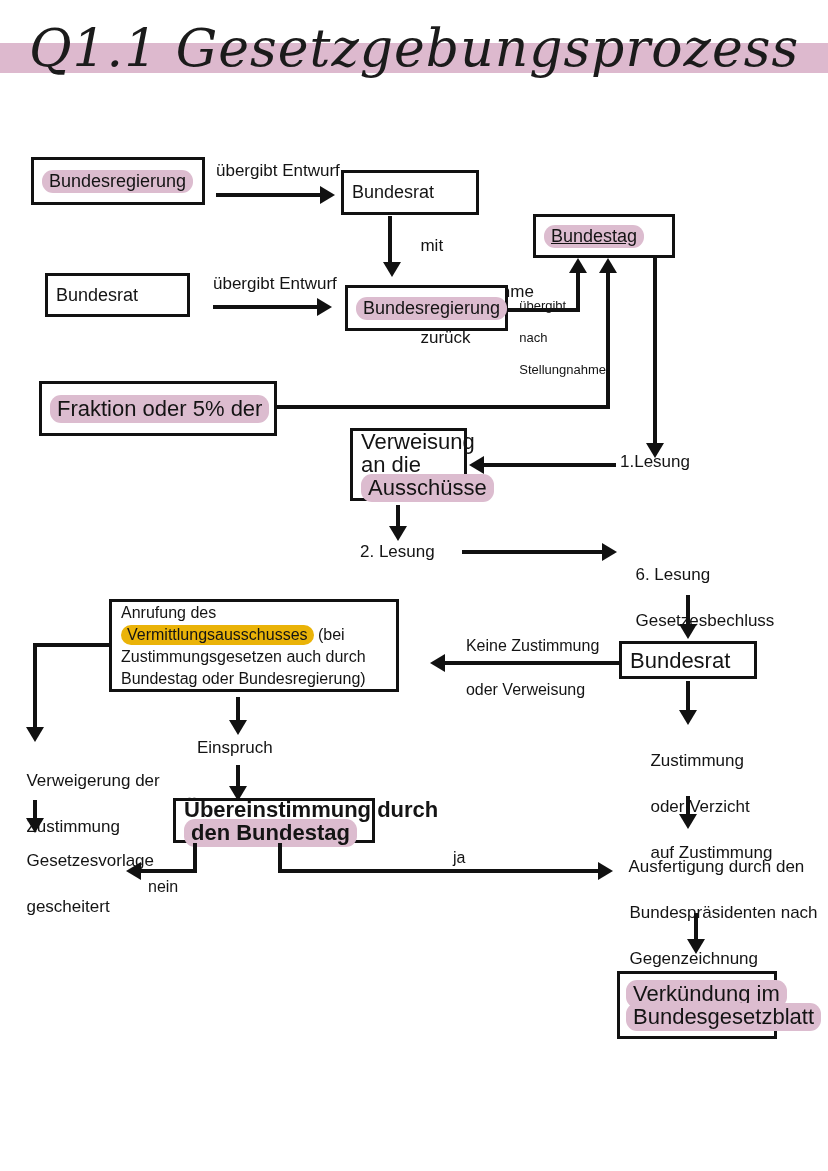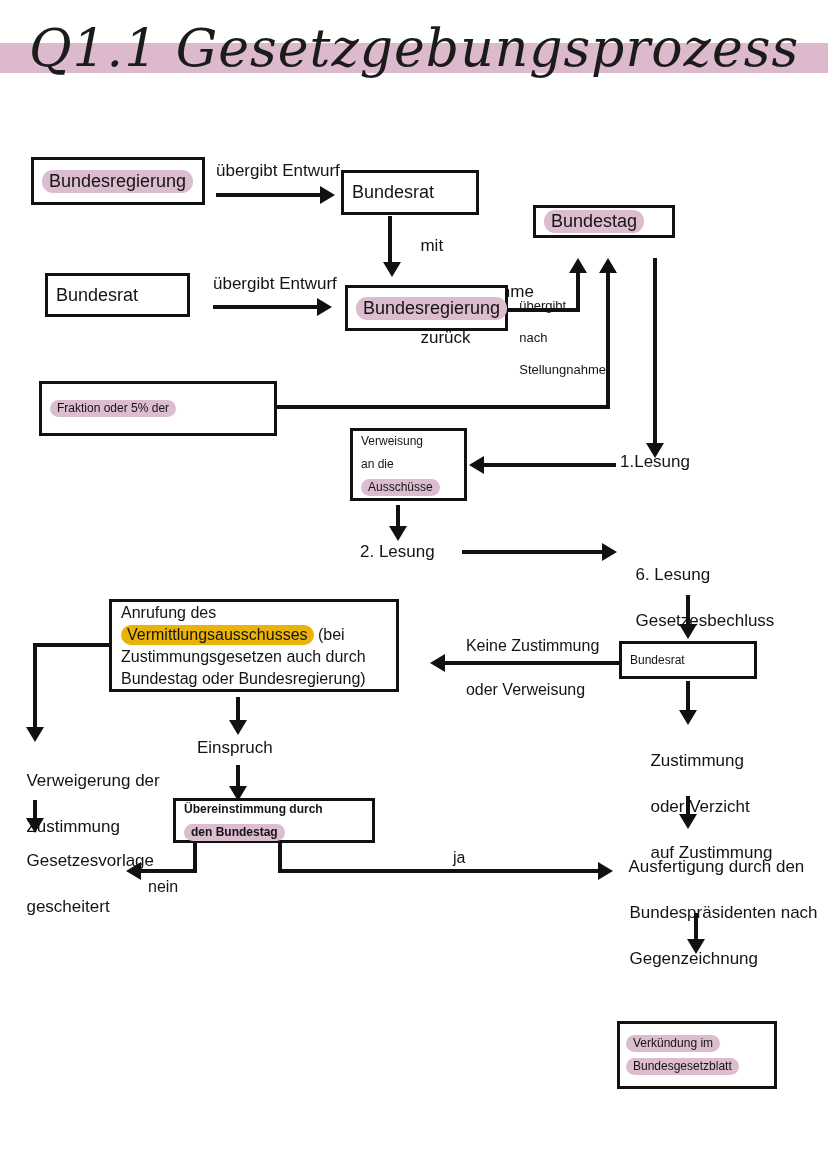--- a/index.html
+++ b/index.html
@@ -25,21 +25,21 @@
   }
   
   .node{
     position:absolute;box-sizing:border-box;
     background:#ffffff;border:3px solid #111111;
     display:flex;flex-direction:column;justify-content:center;
     padding:5px 8px;
   }
   .node .line{display:block;white-space:nowrap;}
   .node.f18{font-size:18px;line-height:25px;}
-  .node.f17{font-size:12px;line-height:23px;}
+  .node.f17{font-size:22px;line-height:23px;}
   .node.f16{font-size:16px;line-height:22px;}
   
   .hl{
     background:#dcbccf;
     border-radius:11px;
     padding:1px 7px 2px 7px;
     box-decoration-break:clone;-webkit-box-decoration-break:clone;
   }
   .hlw{ 
     background:#eab308;border-radius:11px;padding:1px 6px 2px 6px;
@@ -73,21 +73,21 @@
 
 <div class="label" style="left:216px;top:159px;">übergibt Entwurf</div>
 
 <div class="ln h" style="left:216px;top:193px;width:106px;"></div>
 <div class="ah right" style="left:320px;top:186px;"></div>
 
 <div class="node f18" style="left:341px;top:170px;width:138px;height:45px;">
   <span class="line">Bundesrat</span>
 </div>
 
-<div class="node f18" style="left:533px;top:205px;width:142px;height:33px;">
+<div class="node f18" style="left:533px;top:214px;width:142px;height:44px;text-decoration:underline;">
   <span class="line"><span class="hl">Bundestag</span></span>
 </div>
 
 <div class="ln v" style="left:388px;top:216px;height:50px;"></div>
 <div class="ah down" style="left:383px;top:262px;"></div>
 
 <div class="label" style="left:411px;top:211px;">
   <span>mit</span><br>
   <span>Stellungnahme</span><br>
   <span>zurück</span>
@@ -226,16 +226,16 @@
 
 <div class="label" style="left:620px;top:832px;">
   <span>Ausfertigung durch den</span><br>
   <span>Bundespräsidenten nach</span><br>
   <span>Gegenzeichnung</span>
 </div>
 
 <div class="ln v" style="left:694px;top:913px;height:30px;"></div>
 <div class="ah down" style="left:687px;top:939px;"></div>
 
-<div class="node f17" style="left:617px;top:1021px;width:160px;height:68px;padding:4px 6px;">
+<div class="node f17" style="left:617px;top:971px;width:160px;height:68px;padding:4px 6px;">
   <span class="line"><span class="hl">Verkündung im</span></span>
   <span class="line"><span class="hl">Bundesgesetzblatt</span></span>
 </div>
 
 </body></html>

